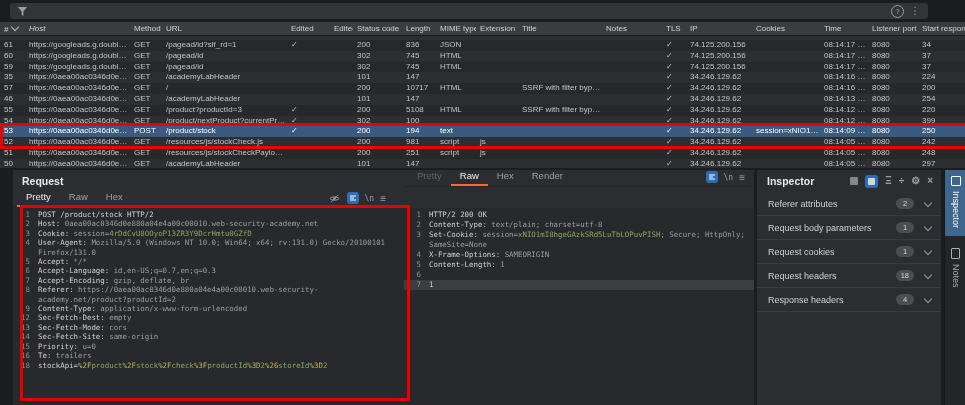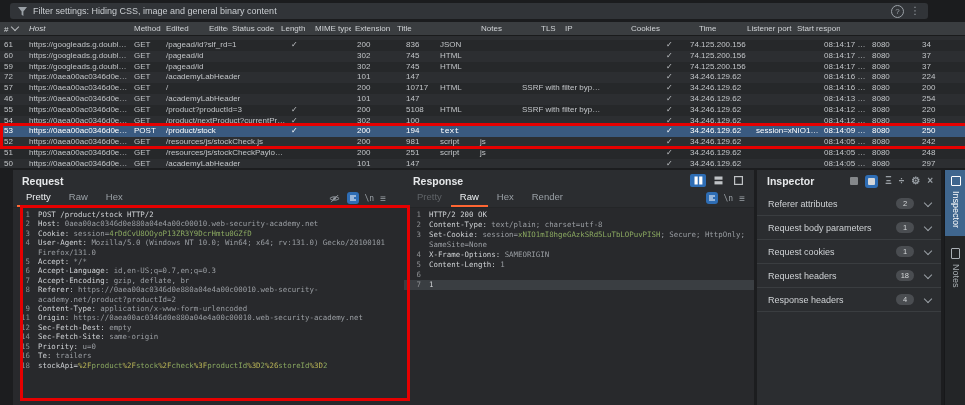--- a/index.html
+++ b/index.html
@@ -113,32 +113,32 @@
 </head>
 <body>
 
 <div class="topbar">
   <div class="filter-pill">
     <span class="icon" style="width:9px;height:9px">
       <svg width="9" height="9" viewBox="0 0 10 10">
           <path d="M0 0 H10 L6 5 V10 L4 8.5 V5 Z" fill="#9aa0a6"></path>
         </svg>
     </span>
-    <span class="filter-label">Filter settings: Hiding CSS, image and general binary content</span>
     <span class="pill-spacer"></span>
     <span class="help"></span>
     <span class="kebab"></span>
   </div>
 </div>
 
 <div class="grid">
   <div class="thead">
       <div class="th" style="width: 25px;"><span>#</span><span class="sorticon"></span></div>
       <div class="th" style="width: 105px; font-style: italic;"><span>Host</span></div>
       <div class="th" style="width: 32px;"><span>Method</span></div>
+      <div class="th" style="width: 125px;"><span>URL</span></div>
       <div class="th" style="width: 43px;"><span>Edited</span></div>
       <div class="th" style="width: 23px;"><span>Edited</span></div>
       <div class="th" style="width: 49px;"><span>Status code</span></div>
       <div class="th" style="width: 34px;"><span>Length</span></div>
       <div class="th" style="width: 40px;"><span>MIME type</span></div>
       <div class="th" style="width: 42px;"><span>Extension</span></div>
       <div class="th" style="width: 84px;"><span>Title</span></div>
       <div class="th" style="width: 60px;"><span>Notes</span></div>
       <div class="th" style="width: 24px;"><span>TLS</span></div>
       <div class="th" style="width: 66px;"><span>IP</span></div>
@@ -203,21 +203,21 @@
         <div class="td" style="width: 84px;"></div>
         <div class="td" style="width: 60px;"></div>
         <div class="td" style="width: 24px;">✓</div>
         <div class="td" style="width: 66px;">74.125.200.156</div>
         <div class="td" style="width: 68px;"></div>
         <div class="td" style="width: 48px;">08:14:17 13 ...</div>
         <div class="td" style="width: 50px;">8080</div>
         <div class="td" style="width: 47px;">37</div>
       </div>
       <div class="tr even">
-        <div class="td" style="width: 25px;">72</div>
+        <div class="td" style="width: 25px;">35</div>
         <div class="td" style="width: 105px;">https://0aea00ac0346d0e880...</div>
         <div class="td" style="width: 32px;">GET</div>
         <div class="td" style="width: 125px;">/academyLabHeader</div>
         <div class="td" style="width: 43px;"></div>
         <div class="td" style="width: 23px;"></div>
         <div class="td" style="width: 49px;">101</div>
         <div class="td" style="width: 34px;">147</div>
         <div class="td" style="width: 40px;"></div>
         <div class="td" style="width: 42px;"></div>
         <div class="td" style="width: 84px;"></div>
@@ -311,21 +311,21 @@
       </div>
       <div class="tr sel">
         <div class="td" style="width: 25px;">53</div>
         <div class="td" style="width: 105px;">https://0aea00ac0346d0e880...</div>
         <div class="td" style="width: 32px;">POST</div>
         <div class="td" style="width: 125px;">/product/stock</div>
         <div class="td" style="width: 43px;">✓</div>
         <div class="td" style="width: 23px;"></div>
         <div class="td" style="width: 49px;">200</div>
         <div class="td" style="width: 34px;">194</div>
-        <div class="td" style="width: 40px; font-family: Liberation Mono, monospace;">text</div>
+        <div class="td" style="width: 40px;">text</div>
         <div class="td" style="width: 42px;"></div>
         <div class="td" style="width: 84px;"></div>
         <div class="td" style="width: 60px;"></div>
         <div class="td" style="width: 24px;">✓</div>
         <div class="td" style="width: 66px;">34.246.129.62</div>
         <div class="td" style="width: 68px;">session=xNIO1mI...</div>
         <div class="td" style="width: 48px;">08:14:09 13 ...</div>
         <div class="td" style="width: 50px;">8080</div>
         <div class="td" style="width: 47px;">250</div>
       </div>
@@ -451,70 +451,48 @@
         </div>
         <div class="eline">
           <span class="gut">8</span>
           <span class="txt"><span class="seg-m">Referer:</span><span class="seg-v"> https://0aea00ac0346d0e880a04e4a00c00010.web-security-academy.net/product?productId=2</span></span>
         </div>
         <div class="eline">
           <span class="gut">9</span>
           <span class="txt"><span class="seg-m">Content-Type:</span><span class="seg-v"> application/x-www-form-urlencoded</span></span>
         </div>
         <div class="eline">
-          <span class="gut">11</span>
-          <span class="txt"><span class="seg-m">Origin:</span><span class="seg-v"> https://0aea00ac0346d0e880a04e4a00c00010.web-security-academy.net</span></span>
-        </div>
-        <div class="eline">
           <span class="gut">12</span>
           <span class="txt"><span class="seg-m">Sec-Fetch-Dest:</span><span class="seg-v"> empty</span></span>
         </div>
         <div class="eline">
+          <span class="gut">13</span>
+          <span class="txt"><span class="seg-m">Sec-Fetch-Mode:</span><span class="seg-v"> cors</span></span>
+        </div>
+        <div class="eline">
           <span class="gut">14</span>
           <span class="txt"><span class="seg-m">Sec-Fetch-Site:</span><span class="seg-v"> same-origin</span></span>
         </div>
         <div class="eline">
           <span class="gut">15</span>
           <span class="txt"><span class="seg-m">Priority:</span><span class="seg-v"> u=0</span></span>
         </div>
         <div class="eline">
           <span class="gut">16</span>
           <span class="txt"><span class="seg-m">Te:</span><span class="seg-v"> trailers</span></span>
         </div>
         <div class="eline">
           <span class="gut">18</span>
           <span class="txt"><span class="seg-m">stockApi=</span><span class="seg-y">%2F</span><span class="seg-g">product</span><span class="seg-y">%2F</span><span class="seg-g">stock</span><span class="seg-y">%2F</span><span class="seg-g">check</span><span class="seg-y">%3F</span><span class="seg-g">productId</span><span class="seg-y">%3D</span><span class="seg-g">2</span><span class="seg-y">%26</span><span class="seg-g">storeId</span><span class="seg-y">%3D</span><span class="seg-g">2</span></span>
         </div>
       </div>
     <div class="annot-req"></div>
   </section>
 
   <section class="panel res">
-    <div class="ptitle">
-      <span>Response</span>
-      <span class="toggles">
-        <span class="lt active">
-          <svg width="9" height="9" viewBox="0 0 9 9">
-              <rect x="0.5" y="0.5" width="3.2" height="8" fill="#fff"></rect>
-              <rect x="5.2" y="0.5" width="3.2" height="8" fill="#fff"></rect>
-            </svg>
-        </span>
-        <span class="lt">
-          <svg width="9" height="9" viewBox="0 0 9 9">
-              <rect x="0.5" y="0.5" width="8" height="3.2" fill="#c0c3c6"></rect>
-              <rect x="0.5" y="5.2" width="8" height="3.2" fill="#c0c3c6"></rect>
-            </svg>
-        </span>
-        <span class="lt">
-          <svg width="9" height="9" viewBox="0 0 9 9">
-              <rect x="0.5" y="0.5" width="8" height="8" fill="none" stroke="#c0c3c6" stroke-width="1.4"></rect>
-            </svg>
-        </span>
-      </span>
-    </div>
     <div class="tabrow">
       <div style="display:flex">
           <div class="tab disabled">Pretty</div>
           <div class="tab active">Raw</div>
           <div class="tab">Hex</div>
           <div class="tab">Render</div>
         </div>
       <div class="ticons">
         <span class="icon blue">
           <svg width="8" height="8" viewBox="0 0 8 8">

